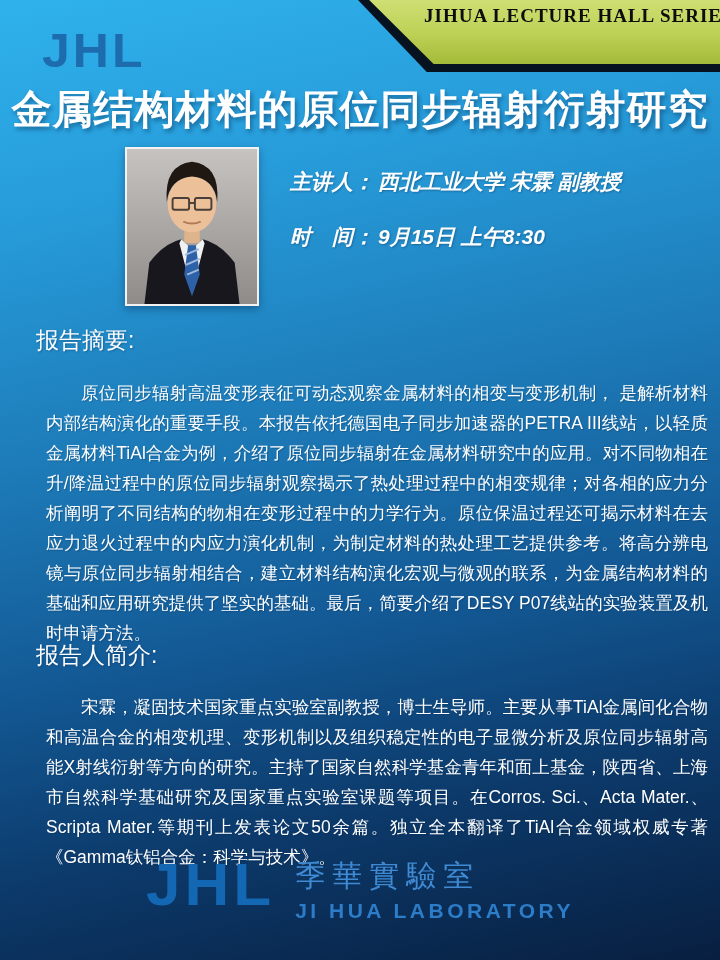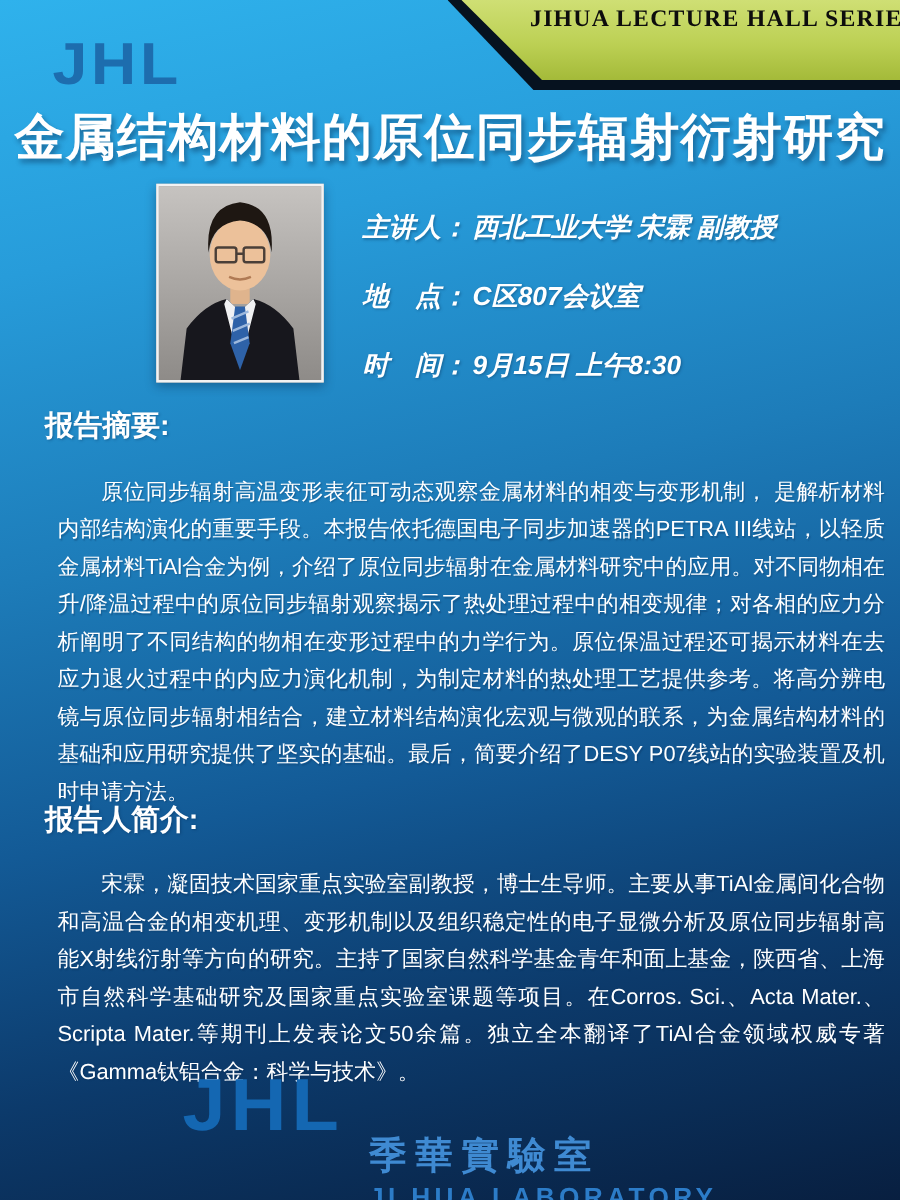--- a/index.html
+++ b/index.html
@@ -53,21 +53,21 @@
   .info{
     position:absolute;left:290px;top:168px;width:410px;
     color:#ffffff;font-size:21px;font-weight:bold;
   }
   .info-row{margin-bottom:27px;white-space:nowrap;
     text-shadow:1px 1px 2px rgba(6,40,78,0.35);font-style:italic;}
   .info-row .lbl{margin-right:4px;}
   
   .sec-heading{
     position:absolute;left:36px;margin:0;
-    color:#ffffff;font-size:23px;font-weight:bold;
+    color:#ffffff;font-size:23px;font-weight:normal;
     text-shadow:1px 1px 2px rgba(6,40,78,0.35);
     text-align:center;
   }
   .abstract-heading{top:325px;}
   .bio-heading{top:640px;}
   .sec-body{
     position:absolute;left:30px;width:662px;margin:16px;
     color:#ffffff;font-size:17.5px;line-height:30px;
     text-align:justify;text-indent:2em;
     text-shadow:1px 1px 1px rgba(6,40,78,0.3);
@@ -79,21 +79,21 @@
     position:absolute;left:0;top:852px;width:720px;
     display:flex;justify-content:center;align-items:flex-start;gap:20px;
   }
   .jhl-logo-bottom{
     font-size:62px;font-weight:bold;letter-spacing:4px;color:#1467b2;
     line-height:66px;transform:scaleY(0.95);
   }
   .lab-names{padding-top:4px;}
   .lab-zh{
     font-family:"Liberation Serif",serif;
-    font-size:30px;font-weight:bold;color:#3f8ad2;letter-spacing:7px;white-space:nowrap;margin-top:48px;
+    font-size:30px;font-weight:normal;color:#3f8ad2;letter-spacing:7px;white-space:nowrap;
   }
   .lab-en{
     margin-top:2px;font-size:21px;font-weight:bold;color:#2c7cc8;letter-spacing:3.5px;white-space:nowrap;
   }
 </style>
 </head>
 <body>
 
 <div class="poster">
 
@@ -128,23 +128,20 @@
       <path d="M63 98 L71 98 L75 128 L67 150 L59 128 Z" fill="#2e62a8"></path>
       <path d="M60 108 L74 102 M61 118 L75 112 M62 128 L74 123" stroke="#9db9dd" stroke-width="2"></path>
     </svg>
   </div>
 
   <div class="info">
     <div class="info-row">
       <span class="lbl">主讲人：</span><span>西北工业大学 宋霖 副教授</span>
     </div>
     <div class="info-row">
-      <span class="lbl">地　点：</span><span>C区807会议室</span>
-    </div>
-    <div class="info-row">
       <span class="lbl">时　间：</span><span>9月15日 上午8:30</span>
     </div>
   </div>
 
   <h2 class="sec-heading abstract-heading">报告摘要:</h2>
   <p class="sec-body abstract-body">原位同步辐射高温变形表征可动态观察金属材料的相变与变形机制， 是解析材料内部结构演化的重要手段。本报告依托德国电子同步加速器的PETRA III线站，以轻质金属材料TiAl合金为例，介绍了原位同步辐射在金属材料研究中的应用。对不同物相在升/降温过程中的原位同步辐射观察揭示了热处理过程中的相变规律；对各相的应力分析阐明了不同结构的物相在变形过程中的力学行为。原位保温过程还可揭示材料在去应力退火过程中的内应力演化机制，为制定材料的热处理工艺提供参考。将高分辨电镜与原位同步辐射相结合，建立材料结构演化宏观与微观的联系，为金属结构材料的基础和应用研究提供了坚实的基础。最后，简要介绍了DESY P07线站的实验装置及机时申请方法。</p>
 
   <h2 class="sec-heading bio-heading">报告人简介:</h2>
   <p class="sec-body bio-body">宋霖，凝固技术国家重点实验室副教授，博士生导师。主要从事TiAl金属间化合物和高温合金的相变机理、变形机制以及组织稳定性的电子显微分析及原位同步辐射高能X射线衍射等方向的研究。主持了国家自然科学基金青年和面上基金，陕西省、上海市自然科学基础研究及国家重点实验室课题等项目。在Corros. Sci.、Acta Mater.、Scripta Mater.等期刊上发表论文50余篇。独立全本翻译了TiAl合金领域权威专著《Gamma钛铝合金：科学与技术》。</p>
 

